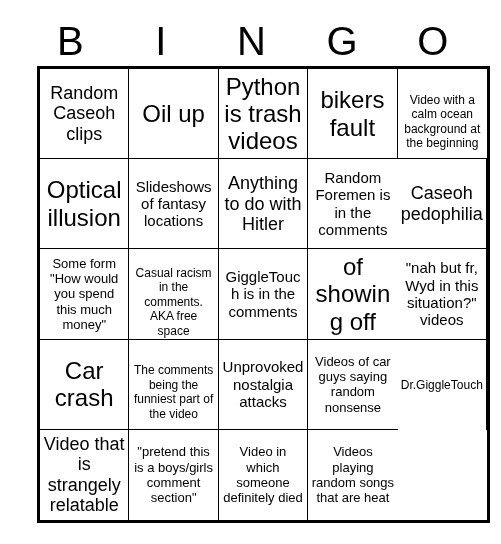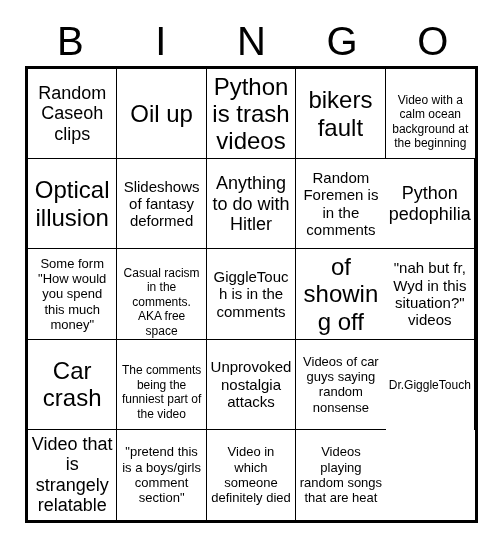--- a/index.html
+++ b/index.html
@@ -39,21 +39,21 @@
     line-height: 44px;
     font-weight: 400;
     letter-spacing: 0px;
     color: #000000;
     font-family: "Liberation Sans", sans-serif;
   }
 
   
   .grid {
     position: absolute;
-    left: 25px;
+    left: 37px;
     top: 66px;
     width: 453px;
     height: 457px;
     box-sizing: border-box;
     border: 3px solid #000000;
     display: grid;
     grid-template-columns: repeat(5, 1fr);
     grid-template-rows: repeat(5, 1fr);
     background: #ffffff;
   }
@@ -120,30 +120,30 @@
       <div class="cell row-1 col-4 sz-xxl">
         <span class="cell-text">bikers fault</span>
       </div>
       <div class="cell row-1 col-5 sz-xs">
         <span class="cell-text">Video with a calm ocean background at the beginning</span>
       </div>
       <div class="cell row-2 col-1 sz-xxl">
         <span class="cell-text">Optical illusion</span>
       </div>
       <div class="cell row-2 col-2 sz-m">
-        <span class="cell-text">Slideshows of fantasy deformed</span>
+        <span class="cell-text">Slideshows of fantasy locations</span>
       </div>
       <div class="cell row-2 col-4 sz-l">
         <span class="cell-text">Anything to do with Hitler</span>
       </div>
       <div class="cell row-2 col-5 sz-m">
         <span class="cell-text">Random Foremen is in the comments</span>
       </div>
       <div class="cell row-3 col-1 sz-l">
-        <span class="cell-text">Python pedophilia</span>
+        <span class="cell-text">Caseoh pedophilia</span>
       </div>
       <div class="cell row-3 col-2 sz-s">
         <span class="cell-text">Some form "How would you spend this much money"</span>
       </div>
       <div class="cell row-3 col-3 sz-xs">
         <span class="cell-text">Casual racism in the comments. AKA free space</span>
       </div>
       <div class="cell row-3 col-4 sz-m">
         <span class="cell-text">GiggleTouch is in the comments</span>
       </div>

